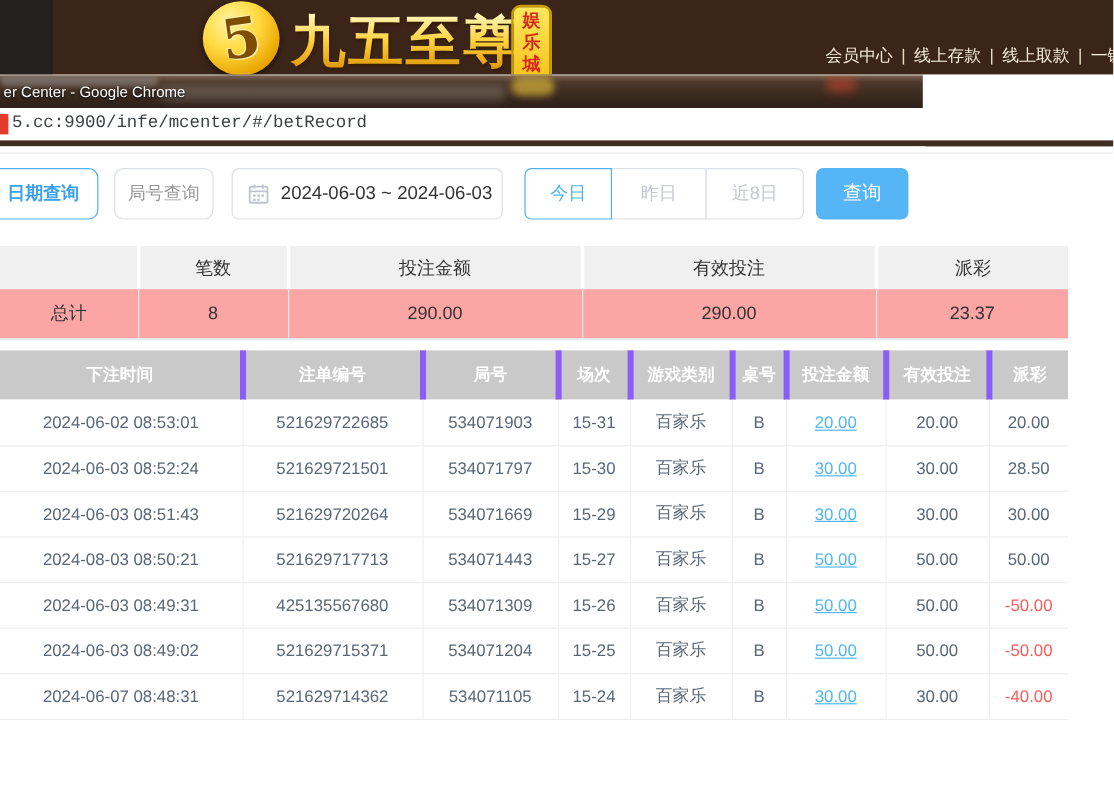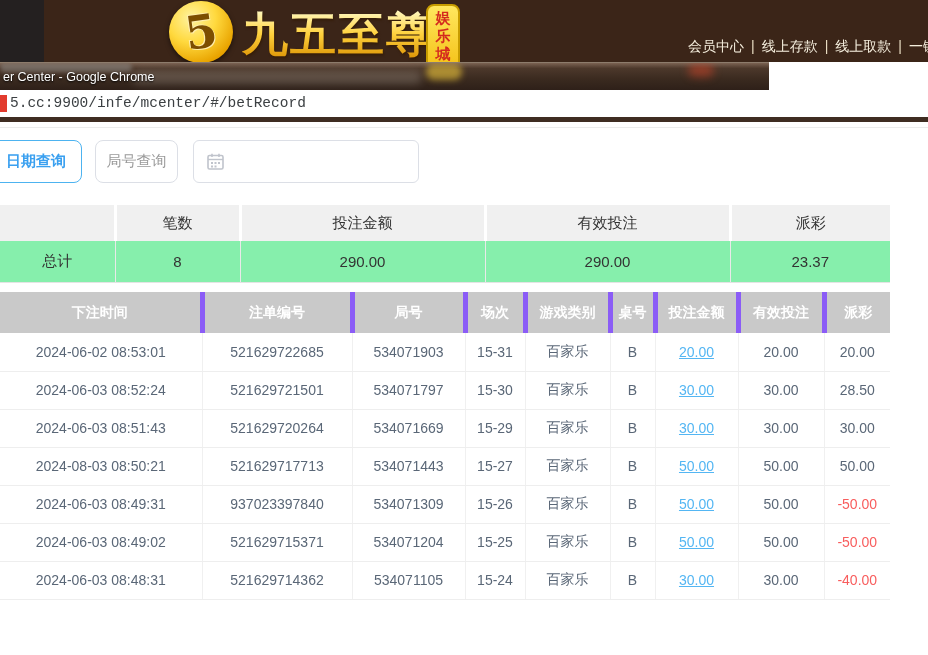--- a/index.html
+++ b/index.html
@@ -70,21 +70,21 @@
   .q1 { width:73px; } .q2 { width:80px; } .q3 { width:82px; }
   .btn-search { left:680px; width:77px; background:#55b5f5; border:none; border-radius:6px;
     color:#fff; font-size:16px; }
 
   table { border-collapse:collapse; table-layout:fixed; }
   
   .summary { position:absolute; top:83px; left:0; width:890px; }
   .summary th { background:#f0f0f0; height:36px; font-size:15px; font-weight:normal; color:#333;
     border-right:3px solid #fff; }
   .summary th:last-child { border-right:none; }
-  .summary td { height:41px; background:#86efac; font-size:15px; color:#333; text-align:center;
+  .summary td { height:41px; background:#fca5a5; font-size:15px; color:#333; text-align:center;
     border-right:1px solid #e9e9e9; border-bottom:1px solid #e4e4e4; }
   .summary td:last-child { border-right:none; }
 
   
   .bet-table { position:absolute; top:170px; left:0; width:890px; }
   .bet-table th { background:#c9c9c9; height:41px; color:#fff; font-size:14px; font-weight:bold;
     border-right:5px solid #8b5cf6; }
   .bet-table th:last-child { border-right:none; }
   .bet-table td { height:38px; text-align:center; font-size:14px; color:#5a6777; background:#fff;
     border-bottom:1px solid #eeeeee; border-right:1px solid #f0f0f0; }
@@ -144,23 +144,30 @@
         <rect x="1" y="2.5" width="15" height="13.5" rx="1.5" fill="none" stroke="#c0c4cc" stroke-width="1.6"></rect>
         <line x1="1" y1="6.5" x2="16" y2="6.5" stroke="#c0c4cc" stroke-width="1.4"></line>
         <line x1="5" y1="0.8" x2="5" y2="4" stroke="#c0c4cc" stroke-width="1.6"></line>
         <line x1="12" y1="0.8" x2="12" y2="4" stroke="#c0c4cc" stroke-width="1.6"></line>
         <rect x="4" y="9" width="2" height="2" fill="#c0c4cc"></rect>
           <rect x="7.5" y="9" width="2" height="2" fill="#c0c4cc"></rect>
           <rect x="11" y="9" width="2" height="2" fill="#c0c4cc"></rect>
         <rect x="4" y="12.5" width="2" height="2" fill="#c0c4cc"></rect>
           <rect x="7.5" y="12.5" width="2" height="2" fill="#c0c4cc"></rect>
       </svg>
-    </div>
-
-
+      <span class="date-text">2024-06-03 ~ 2024-06-03</span>
+    </div>
+
+    <div class="quick-group">
+      <button class="qbtn q1 active">今日</button>
+      <button class="qbtn q2">昨日</button>
+      <button class="qbtn q3">近8日</button>
+    </div>
+
+    <button class="btn btn-search">查询</button>
 
     <table class="summary">
       <colgroup>
           <col style="width:115px">
           <col style="width:125px">
           <col style="width:245px">
           <col style="width:245px">
           <col style="width:160px">
         </colgroup>
       <thead>
@@ -248,42 +255,42 @@
             <td>534071443</td>
             <td>15-27</td>
             <td>百家乐</td>
             <td>B</td>
             <td><a href="#">50.00</a></td>
             <td>50.00</td>
             <td>50.00</td>
           </tr>
           <tr>
             <td>2024-06-03 08:49:31</td>
-            <td>937023397840</td>
+            <td>425135567680</td>
             <td>534071309</td>
             <td>15-26</td>
             <td>百家乐</td>
             <td>B</td>
             <td><a href="#">50.00</a></td>
             <td>50.00</td>
             <td class="neg">-50.00</td>
           </tr>
           <tr>
             <td>2024-06-03 08:49:02</td>
             <td>521629715371</td>
             <td>534071204</td>
             <td>15-25</td>
             <td>百家乐</td>
             <td>B</td>
             <td><a href="#">50.00</a></td>
             <td>50.00</td>
             <td class="neg">-50.00</td>
           </tr>
           <tr>
-            <td>2024-06-03 08:48:31</td>
+            <td>2024-06-07 08:48:31</td>
             <td>521629714362</td>
             <td>534071105</td>
             <td>15-24</td>
             <td>百家乐</td>
             <td>B</td>
             <td><a href="#">30.00</a></td>
             <td>30.00</td>
             <td class="neg">-40.00</td>
           </tr>
         </tbody>

